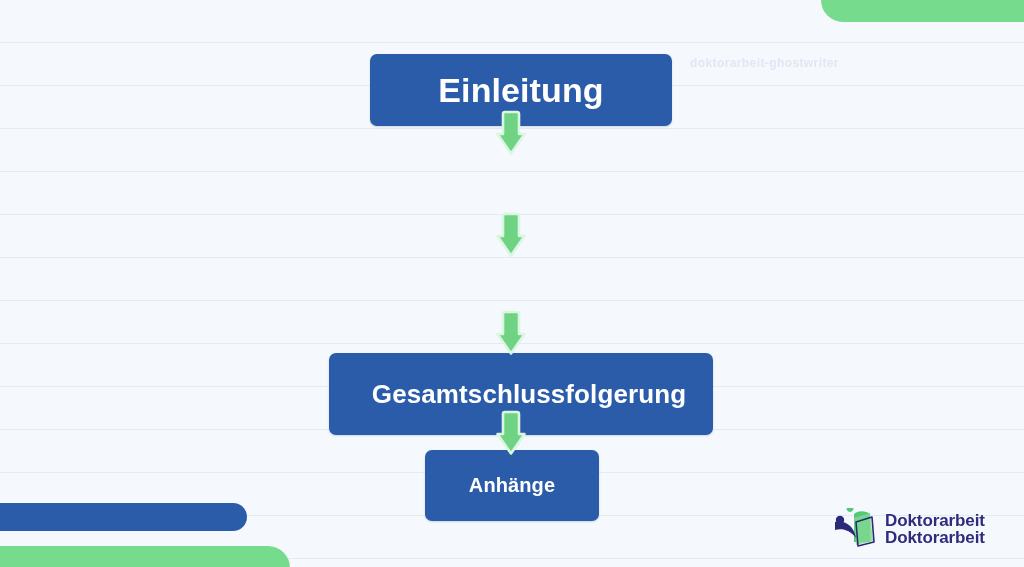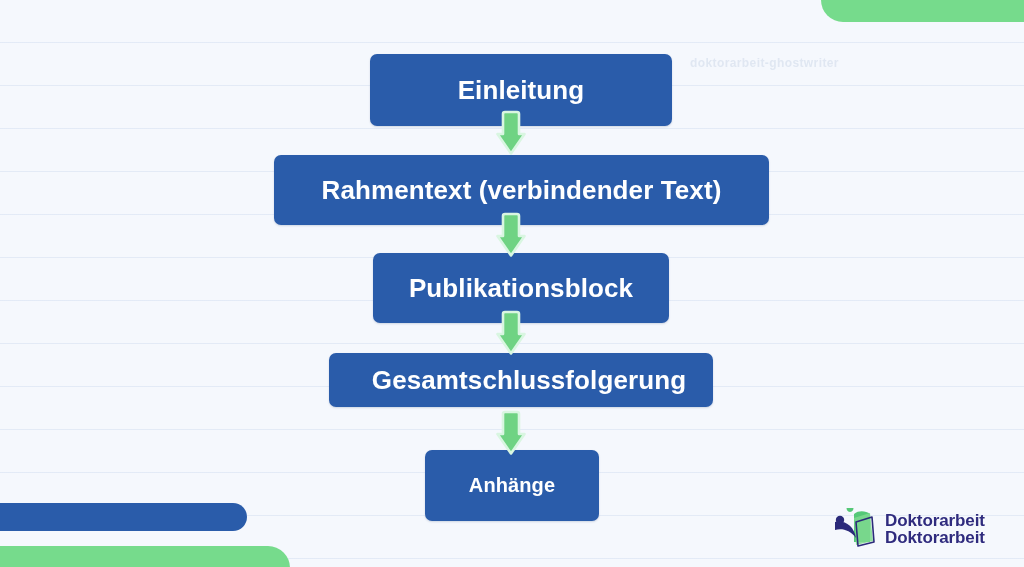--- a/index.html
+++ b/index.html
@@ -94,24 +94,24 @@
     align-items: center;
     justify-content: center;
     font-weight: 700;
     letter-spacing: 0.1px;
     text-align: center;
     box-shadow: 0 1px 2px rgba(30, 60, 110, 0.18);
     z-index: 3;
     white-space: nowrap;
   }
 
-  #box-0 { left: 370px; top: 54px;  width: 302px; height: 72px; font-size: 26px; }
+  #box-0 { left: 370px; top: 54px;  width: 302px; height: 72px; font-size: 34px; }
   #box-1 { left: 274px; top: 155px; width: 495px; height: 70px; font-size: 26px; }
   #box-2 { left: 373px; top: 253px; width: 296px; height: 70px; font-size: 26px; }
-  #box-3 { left: 329px; top: 353px; width: 384px; height: 54px; font-size: 26px; padding-left: 16px; }
+  #box-3 { left: 329px; top: 353px; width: 384px; height: 82px; font-size: 26px; padding-left: 16px; }
   #box-4 { left: 425px; top: 450px; width: 174px; height: 71px; font-size: 20px; }
 
   
   .flow-arrow {
     position: absolute;
     width: 34px;
     height: 46px;
     z-index: 5;
   }
   .flow-arrow svg { display: block; width: 34px; height: 46px; }
@@ -152,27 +152,21 @@
   <div class="deco" id="deco-top-right"></div>
   <div class="deco" id="deco-bottom-blue"></div>
   <div class="deco" id="deco-bottom-green"></div>
 
   <div id="watermark">doktorarbeit-ghostwriter</div>
 
   <div class="flow-box" id="box-0">
     <span>Einleitung</span>
   </div>
 
-  <div class="flow-box" id="box-1">
-    <span>Rahmentext (verbindender Text)</span>
-  </div>
-
-  <div class="flow-box" id="box-2">
-    <span>Publikationsblock</span>
-  </div>
+
 
   <div class="flow-box" id="box-3">
     <span>Gesamtschlussfolgerung</span>
   </div>
 
   <div class="flow-box" id="box-4">
     <span>Anhänge</span>
   </div>
 
   <div class="flow-arrow" id="arrow-0">

